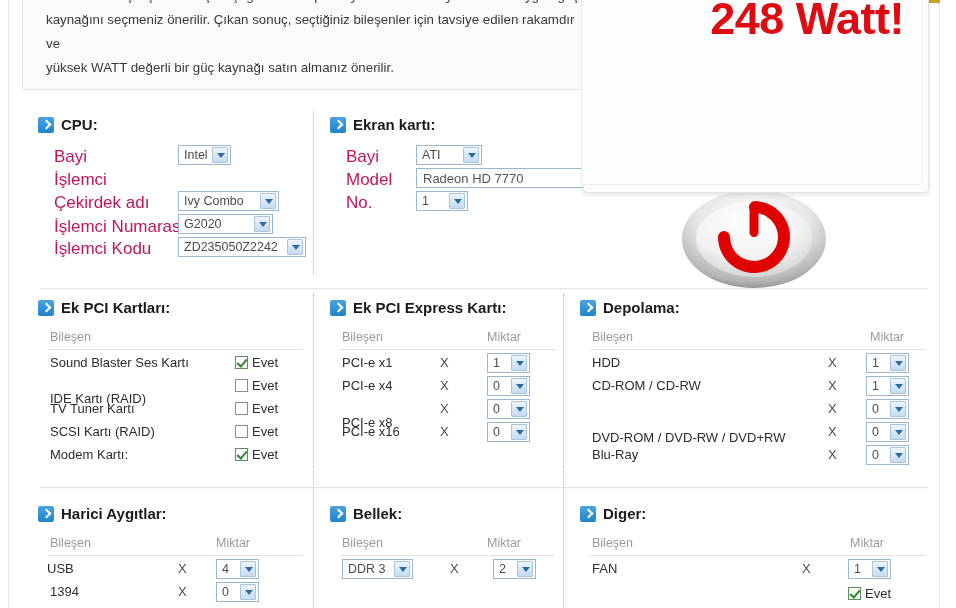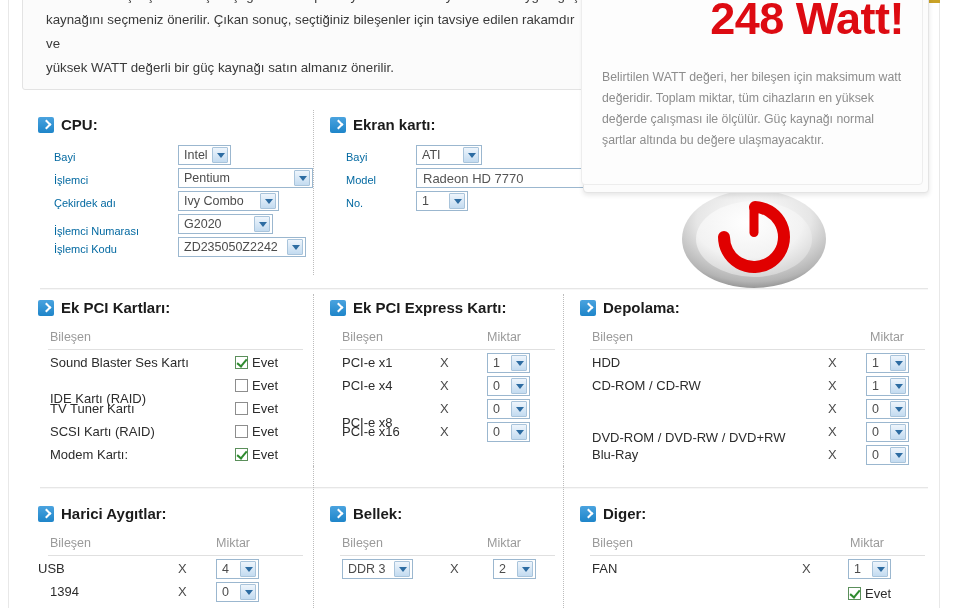--- a/index.html
+++ b/index.html
@@ -139,21 +139,21 @@
   }
 
   
   .frow {
     position: absolute;
     height: 23px;
     display: flex; align-items: center;
     white-space: nowrap;
   }
   .flabel {
-    font-size: 11px; color: #0369a1;
+    font-size: 17px; color: #be185d;
   }
 
   
   .sel {
     position: absolute;
     height: 20px;
     background: #ffffff;
     border: 1px solid #9bb7cf;
     display: flex; align-items: center;
     font-size: 12.5px; color: #4c4c4c;
@@ -246,21 +246,20 @@
   <div class="gold-tab"></div>
 
   <div class="intro-box"></div>
   <div class="intro-text">sorunlarla karşılaşmamak için aşağıdaki hesaplamayı kullanarak ihtiyacınıza en uygun güç
 kaynağını seçmeniz önerilir. Çıkan sonuç, seçtiğiniz bileşenler için tavsiye edilen rakamdır ve
 yüksek WATT değerli bir güç kaynağı satın almanız önerilir.</div>
 
   <div class="watt-panel">
     <div class="watt-panel-inner">
       <div class="watt-value">248 Watt!</div>
-      <div class="watt-note">Belirtilen WATT değeri, her bileşen için maksimum watt değeridir. Toplam miktar, tüm cihazların en yüksek değerde çalışması ile ölçülür. Güç kaynağı normal şartlar altında bu değere ulaşmayacaktır.</div>
     </div>
   </div>
 
   <div class="power-btn">
     <svg width="146" height="100" viewBox="0 0 146 100" xmlns="http://www.w3.org/2000/svg">
       <defs>
         <radialGradient id="gOuter" cx="50%" cy="30%" r="72%">
           <stop offset="0%" stop-color="#ffffff"></stop>
           <stop offset="55%" stop-color="#e6e6e6"></stop>
           <stop offset="88%" stop-color="#b4b4b4"></stop>
@@ -298,24 +297,20 @@
       <span class="flabel">Bayi</span>
     </div>
     <div class="sel" style="left:140px; top:29px; width:53px;">
       <span class="sel-val">Intel</span>
       <span class="caret"></span>
     </div>
 
     <div class="frow" style="left:16px; top:52px;">
       <span class="flabel">İşlemci</span>
     </div>
-    <div class="sel" style="left:140px; top:52px; width:135px;">
-      <span class="sel-val">Pentium</span>
-      <span class="caret"></span>
-    </div>
 
     <div class="frow" style="left:16px; top:75px;">
       <span class="flabel">Çekirdek adı</span>
     </div>
     <div class="sel" style="left:140px; top:75px; width:101px;">
       <span class="sel-val">Ivy Combo</span>
       <span class="caret"></span>
     </div>
 
     <div class="frow" style="left:16px; top:98px;align-items:flex-end;">
@@ -488,21 +483,21 @@
 
   <div class="section" style="left:38px; top:505px; width:265px;">
     <div class="sec-title">
       <span class="arrow-icon"></span>
       <span>Harici Aygıtlar:</span>
     </div>
     <div class="thead" style="left:12px; top:31px;">Bileşen</div>
     <div class="thead" style="left:178px; top:31px;">Miktar</div>
     <div class="thline" style="left:10px; top:50px; width:255px;"></div>
 
-    <div class="trow" style="left:0; top:52px;">USB</div>
+    <div class="trow" style="left:9px; top:52px;">USB</div>
     <div class="xmark" style="left:140px; top:56px;">X</div>
     <div class="sel" style="left:178px; top:54px; width:43px;">
       <span class="sel-val">4</span>
       <span class="caret"></span>
     </div>
 
     <div class="trow" style="left:12px; top:75px;">1394</div>
     <div class="xmark" style="left:140px; top:79px;">X</div>
     <div class="sel" style="left:178px; top:77px; width:43px;">
       <span class="sel-val">0</span>

